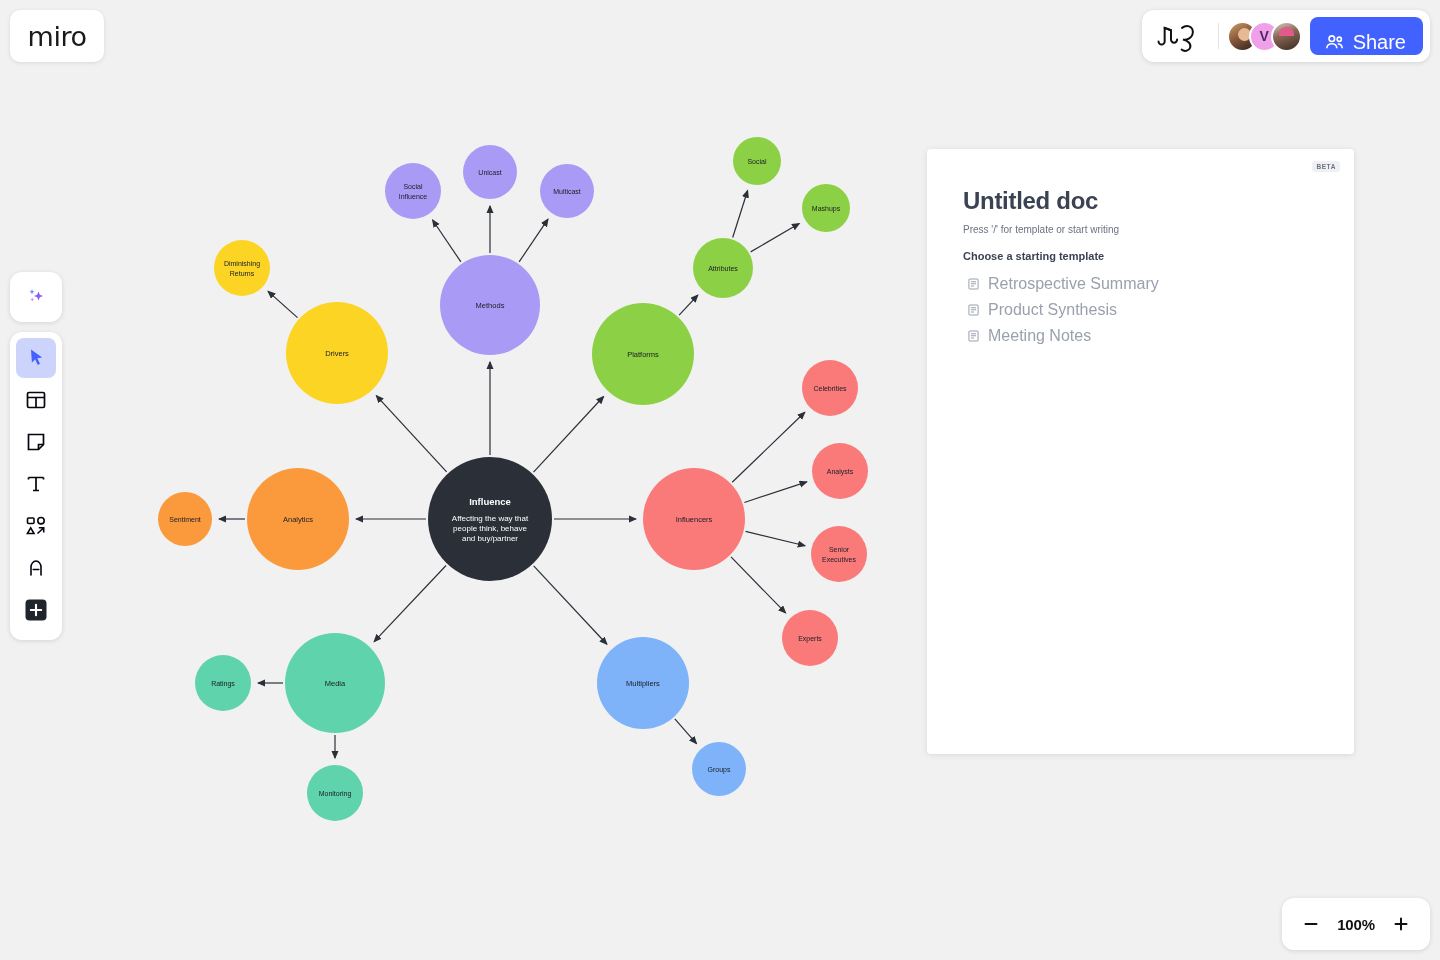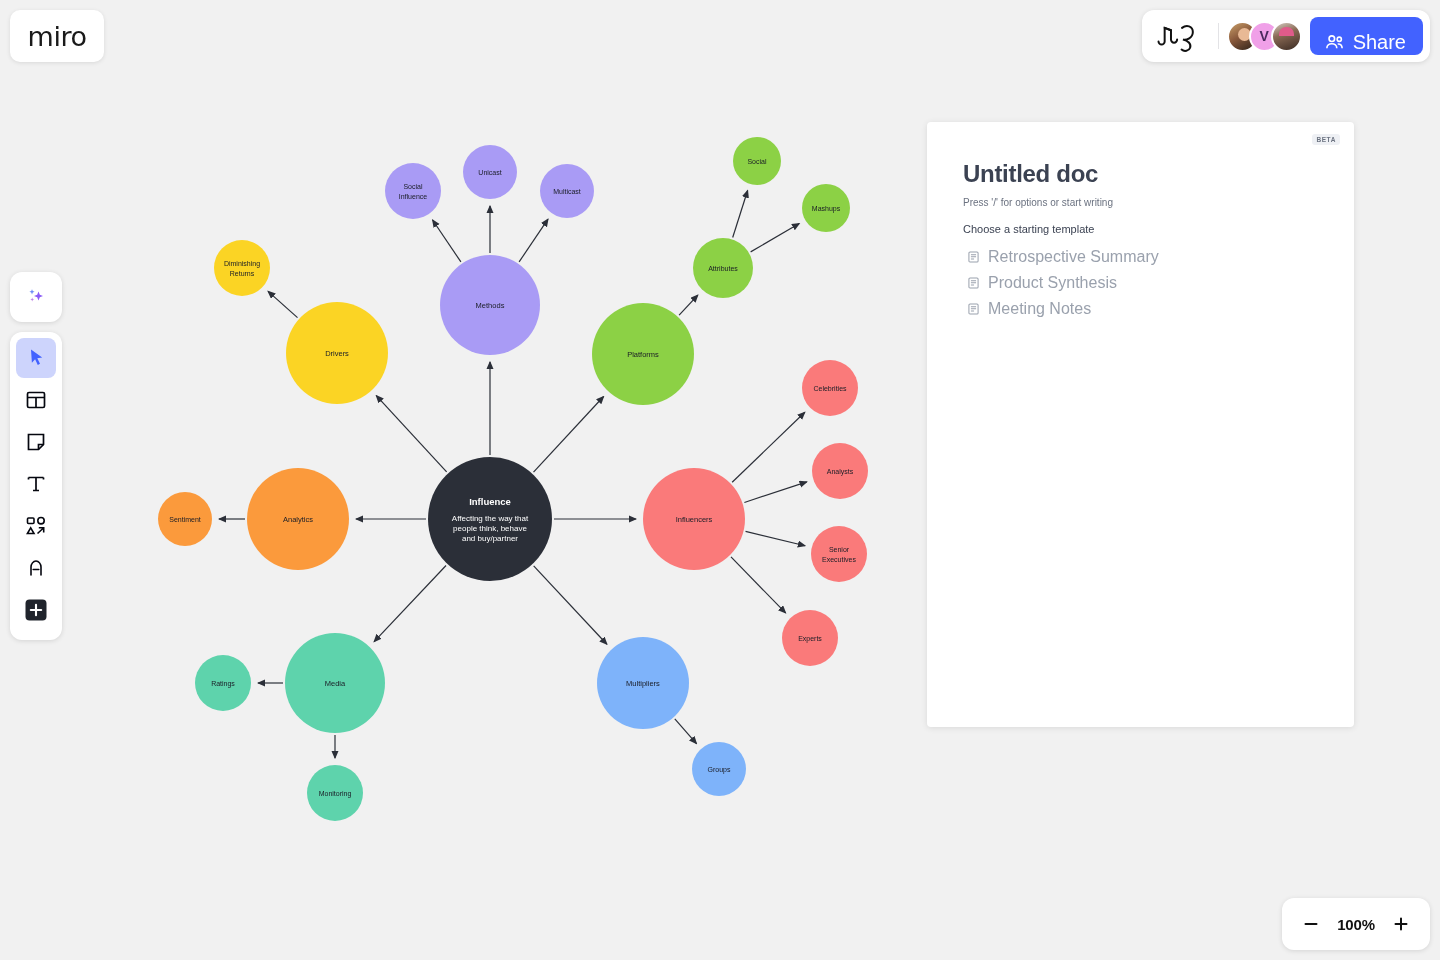--- a/index.html
+++ b/index.html
@@ -91,38 +91,38 @@
     display: flex; align-items: center; gap: 8px;
     background: #4262ff; color: #fff;
     border-radius: 8px; border: 0;
     height: 38px; padding: 12px 17px 0 14px;
     font-family: "Liberation Sans", sans-serif;
     font-size: 20px; font-weight: 500; cursor: pointer;
   }
 
   
   .doc-panel {
-    position: absolute; left: 927px; top: 122px;
+    position: absolute; left: 927px; top: 149px;
     width: 427px; height: 605px;
     background: #fff; border-radius: 4px;
     box-shadow: 0 1px 6px rgba(0,0,0,.10);
     padding: 14px 36px 0;
   }
   .beta-badge {
     position: absolute; right: 14px; top: 12px;
     font-size: 6.5px; font-weight: 700; letter-spacing: .6px;
     color: #6b7280; background: #eef0f4;
     border-radius: 3px; padding: 2px 4px;
   }
   .doc-title {
     margin-top: 24px; font-size: 24px; font-weight: 600;
     color: #3b4252; letter-spacing: -.3px;
   }
   .doc-hint { margin-top: 9px; font-size: 10px; color: #6b7280; }
-  .doc-section { margin-top: 15px; font-size: 11px; font-weight: 400; color: #3b4252; }
+  .doc-section { margin-top: 15px; font-size: 11px; font-weight: 700; color: #3b4252; }
   .tpl-list { margin-top: 9px; }
   .tpl-item {
     display: flex; align-items: center; gap: 9px;
     height: 26px; cursor: pointer; padding-left: 5px;
   }
   .tpl-item svg { flex: none; color: #9aa1ad; }
   .tpl-label { font-size: 16px; color: #9aa1ad; }
 
   
   .zoom-card {
@@ -361,21 +361,21 @@
         <circle cx="16" cy="7.6" r="2.2"></circle>
         <path d="M14.4 12.6c2.6-.3 4.6 1.4 4.6 4.4"></path>
       </svg>
       <span>Share</span>
     </button>
   </div>
 
   <div class="doc-panel">
     <span class="beta-badge">BETA</span>
     <div class="doc-title">Untitled doc</div>
-    <div class="doc-hint">Press '/' for options or start writing</div>
+    <div class="doc-hint">Press '/' for template or start writing</div>
     <div class="doc-section">Choose a starting template</div>
     <div class="tpl-list" id="tpl-list">
         <div class="tpl-item">
           <svg width="11" height="12" viewBox="0 0 12 13" fill="none" stroke="currentColor" stroke-width="1.1">
             <rect x="1" y="1" width="10" height="11" rx="1.2"></rect>
             <path d="M3.2 4h5.6M3.2 6.3h5.6M3.2 8.6h3.4"></path>
           </svg>
           <span class="tpl-label">Retrospective Summary</span>
         </div>
         <div class="tpl-item">

